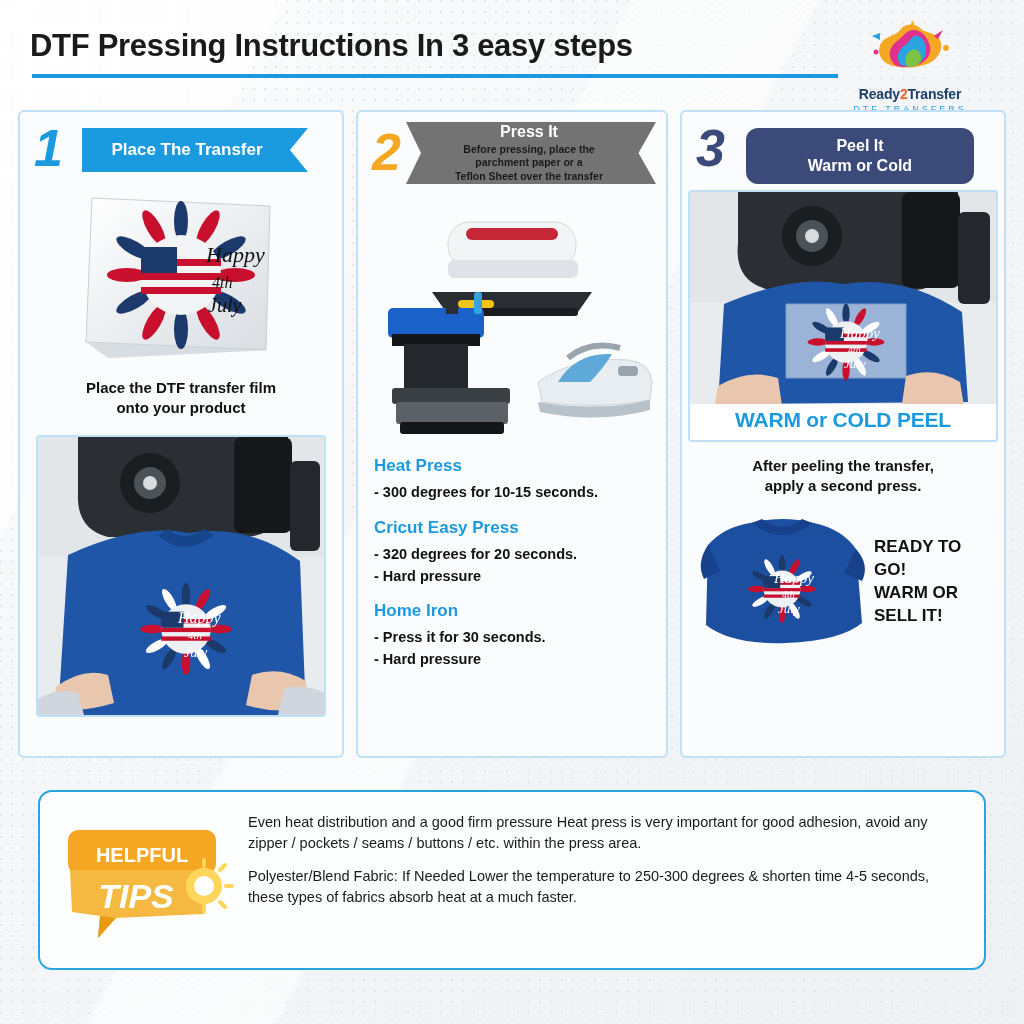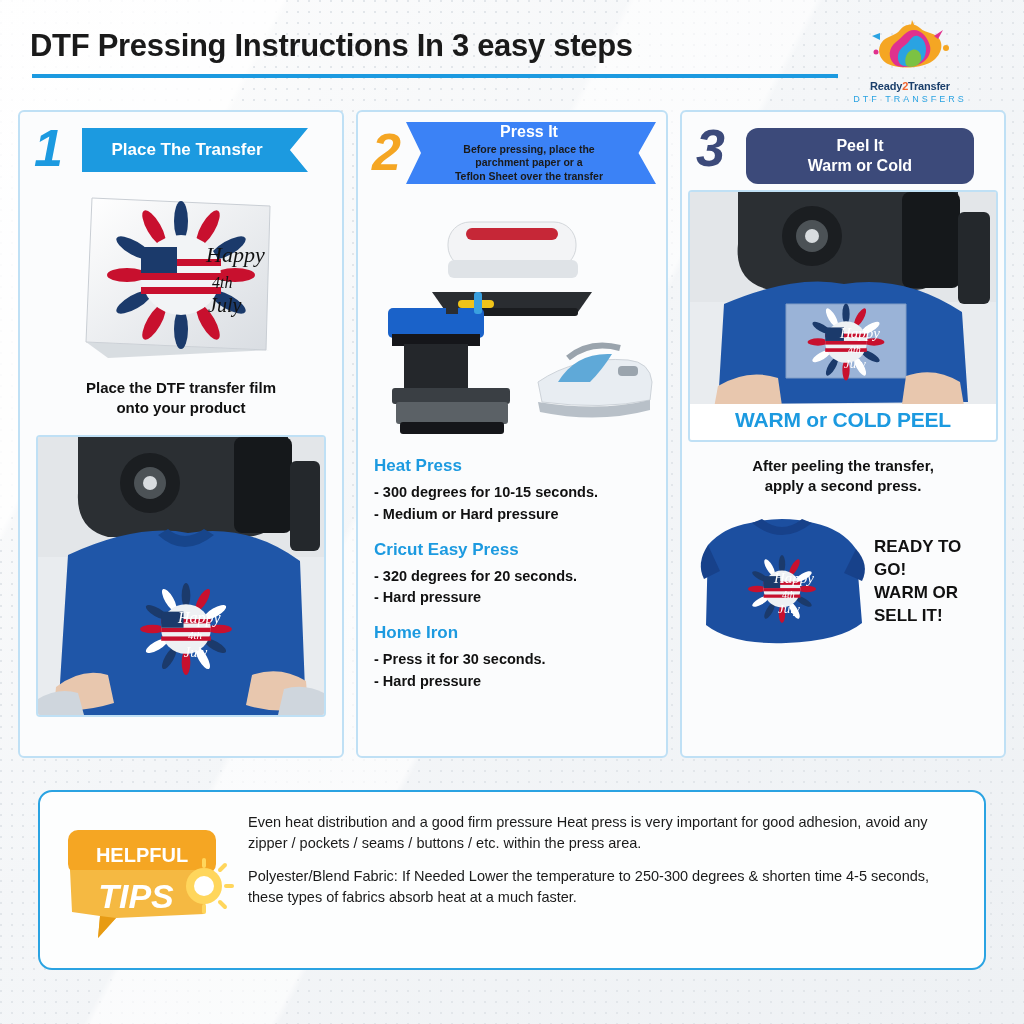--- a/index.html
+++ b/index.html
@@ -35,22 +35,22 @@
     white-space: nowrap; padding-top: 8px;
   }
   .title-rule {
     position: absolute; left: 2px; top: 54px; width: 806px; height: 4px;
     background: #1c9ae0;
   }
   .brand { text-align: center; width: 180px; }
   .brand-splash { position: relative; height: 50px; }
   .splash-svg { display: block; margin: 0 auto; }
   .brand-name {
-    font-size: 11px; font-weight: bold; letter-spacing: -0.2px;
-    color: #2aa3e2; margin-top: 10px;
+    font-size: 14px; font-weight: bold; letter-spacing: -0.2px;
+    color: #2aa3e2; margin-top: 16px;
   }
   .brand-name .dark { color: #1b3f6b; }
   .brand-name .num { color: #f1642e; }
   .brand-sub {
     font-size: 9px; letter-spacing: 3px; color: #2aa3e2; font-weight: normal; margin-top: 2px;
   }
 
   
   .cols {
     position: absolute; top: 110px; left: 18px; width: 988px; height: 648px;
@@ -79,21 +79,21 @@
     position: absolute; top: 8px; height: 44px; z-index: 2;
     display: flex; flex-direction: column; align-items: center; justify-content: center;
     color: #fff; font-weight: bold; text-align: center;
   }
   .ribbon-1 {
     left: 62px; width: 226px; background: #1c9ae0; font-size: 17px;
     clip-path: polygon(0 0, 100% 0, 92% 50%, 100% 100%, 0 100%);
     padding-right: 16px;
   }
   .ribbon-2 {
-    left: 48px; width: 250px; height: 62px; top: 2px; background: #3b82f6;
+    left: 48px; width: 250px; height: 62px; top: 2px; background: #737373;
     clip-path: polygon(0 0, 100% 0, 93% 50%, 100% 100%, 0 100%, 6% 50%);
     padding: 4px 14px 4px 10px; color: #222;
   }
   .ribbon-2 .r2-title { font-size: 16px; color: #fff; margin-bottom: 2px; }
   .ribbon-2 .r2-sub { font-size: 10.5px; line-height: 1.25; color: #1a1a1a; }
   .ribbon-3 {
     left: 64px; width: 228px; height: 56px; background: #3c4a7a; font-size: 16px;
     line-height: 1.25; border-radius: 12px;
   }
 
@@ -306,21 +306,20 @@
             <path d="M206 162 Q228 144 258 152" stroke="#9aa4ad" stroke-width="6" fill="none"></path>
             <rect x="256" y="170" width="20" height="10" rx="4" fill="#9aa4ad"></rect>
           </g>
         </svg>
       </div>
 
       <div class="specs" style="margin-top:10px;">
         <div class="spec-group">
           <div class="spec-h">Heat Press</div>
           <div class="spec-l">- 300 degrees for 10-15 seconds.</div>
-          <div class="spec-l">- Medium or Hard pressure</div>
         </div>
         <div class="spec-group">
           <div class="spec-h">Cricut Easy Press</div>
           <div class="spec-l">- 320 degrees for 20 seconds.</div>
           <div class="spec-l">- Hard pressure</div>
         </div>
         <div class="spec-group">
           <div class="spec-h">Home Iron</div>
           <div class="spec-l">- Press it for 30 seconds.</div>
           <div class="spec-l">- Hard pressure</div>

